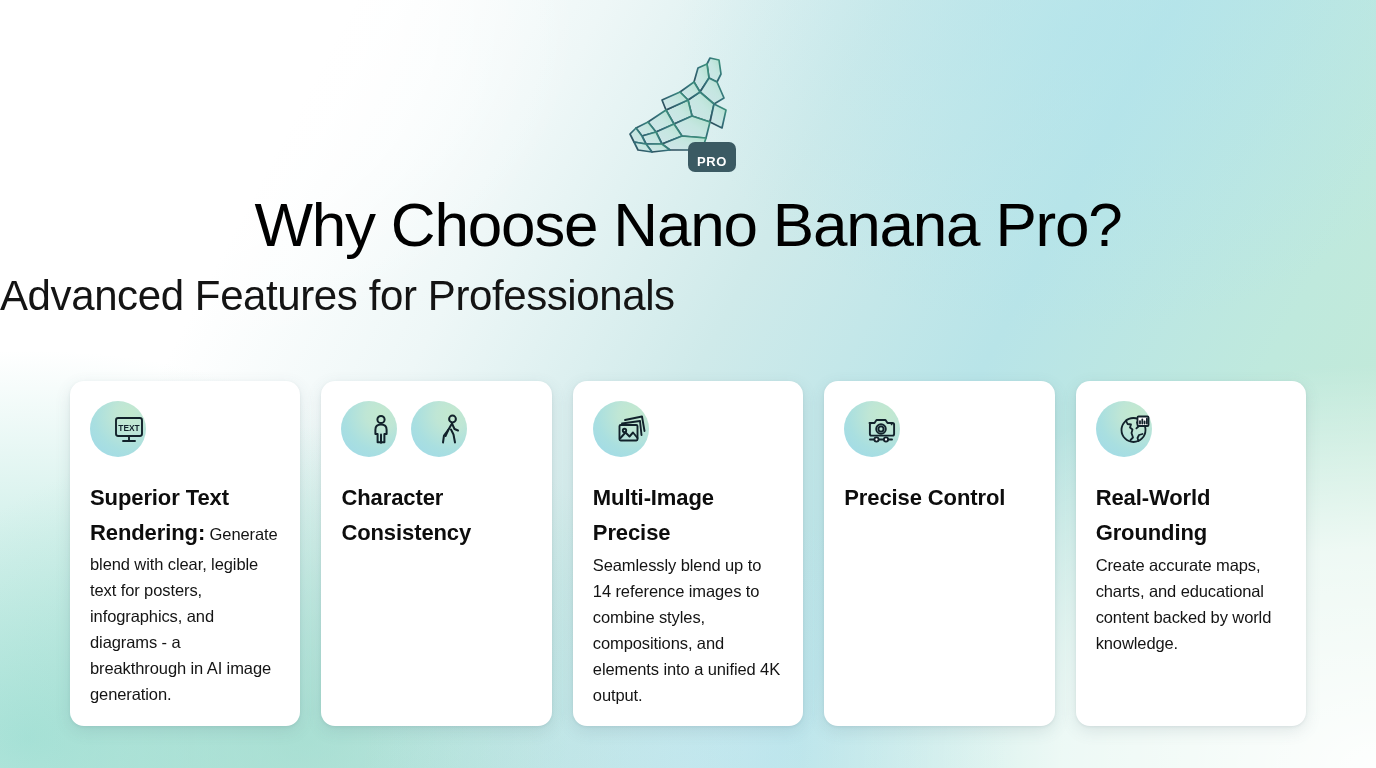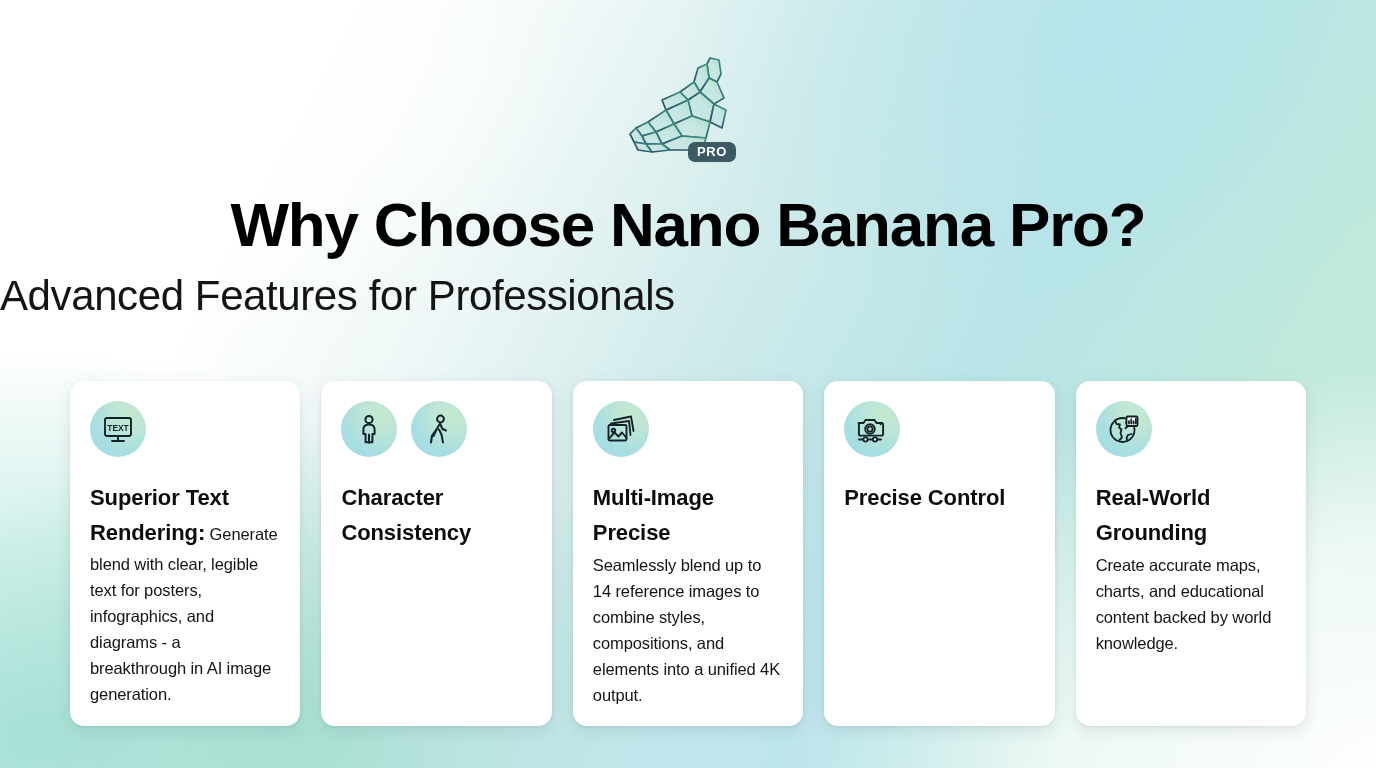--- a/index.html
+++ b/index.html
@@ -25,45 +25,45 @@
     background:radial-gradient(ellipse 34% 50% at 50% 100%, rgba(203,233,246,.45) 0%, rgba(203,233,246,0) 70%);}
 
   .page{position:relative;z-index:2;width:1376px;height:768px;}
 
   .logo-wrap{position:absolute;left:0;right:0;top:52px;display:flex;justify-content:center;}
   .logo{position:relative;width:132px;height:120px;}
   .pro-badge{
     position:absolute;left:66px;top:90px;
     background:#3b5a63;color:#ffffff;border-radius:7px;
     font-size:13px;font-weight:bold;letter-spacing:.6px;
-    padding:3px 9px 4px 9px;line-height:1;
+    padding:13px 9px 4px 9px;line-height:1;
   }
 
   .title{
     position:absolute;left:0;right:0;top:192px;text-align:center;
-    font-size:62px;font-weight:bold;color:#000000;letter-spacing:-1.2px;
+    font-size:62px;font-weight:normal;color:#000000;letter-spacing:-1.2px;
     line-height:1.05;
   }
   .subtitle{
     position:absolute;left:0;right:0;top:272px;text-align:left;
     font-size:42px;font-weight:normal;color:#141414;letter-spacing:-.4px;
   }
 
   .cards{position:absolute;left:70px;top:381px;width:1236px;display:flex;gap:21px;}
   .card{
     width:231px;min-height:316px;
     background:#ffffff;border-radius:14px;
     box-shadow:0 5px 16px rgba(70,95,110,.13), 0 1px 3px rgba(70,95,110,.10);
     padding:20px 20px 18px 20px;box-sizing:border-box;
   }
   .icon-row{display:flex;gap:14px;margin-bottom:24px;}
   .icon-circle{
     width:56px;height:56px;border-radius:50%;flex:0 0 auto;
     background:radial-gradient(circle at 72% 24%, #c3e9cf 0%, #bfe6d5 26%, #a9dfe0 62%, #9fd9ea 100%);
-    display:flex;align-items:center;justify-content:center;
+    display:flex;align-items:center;justify-content:flex-end;
   }
   .icon-circle svg{display:block;}
   .card-title{
     font-size:22px;font-weight:bold;color:#0d0d0d;
     line-height:1.58;letter-spacing:-.1px;
   }
   .card-body{
     font-size:16.5px;font-weight:normal;color:#141414;
     line-height:1.58;letter-spacing:-.1px;
   }

